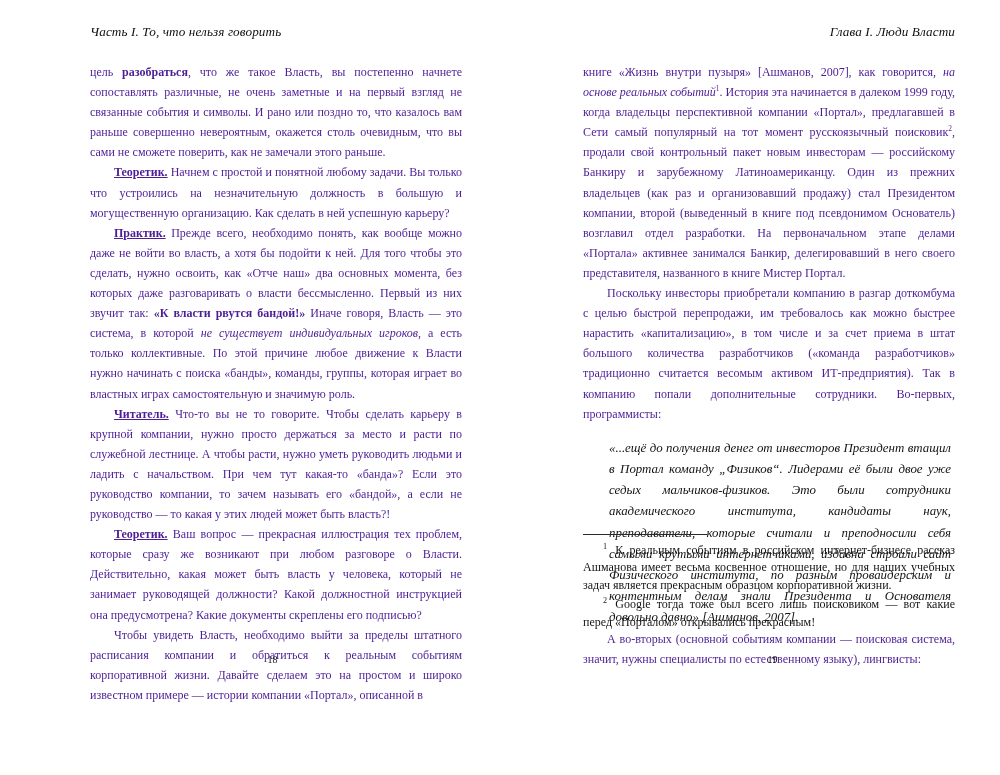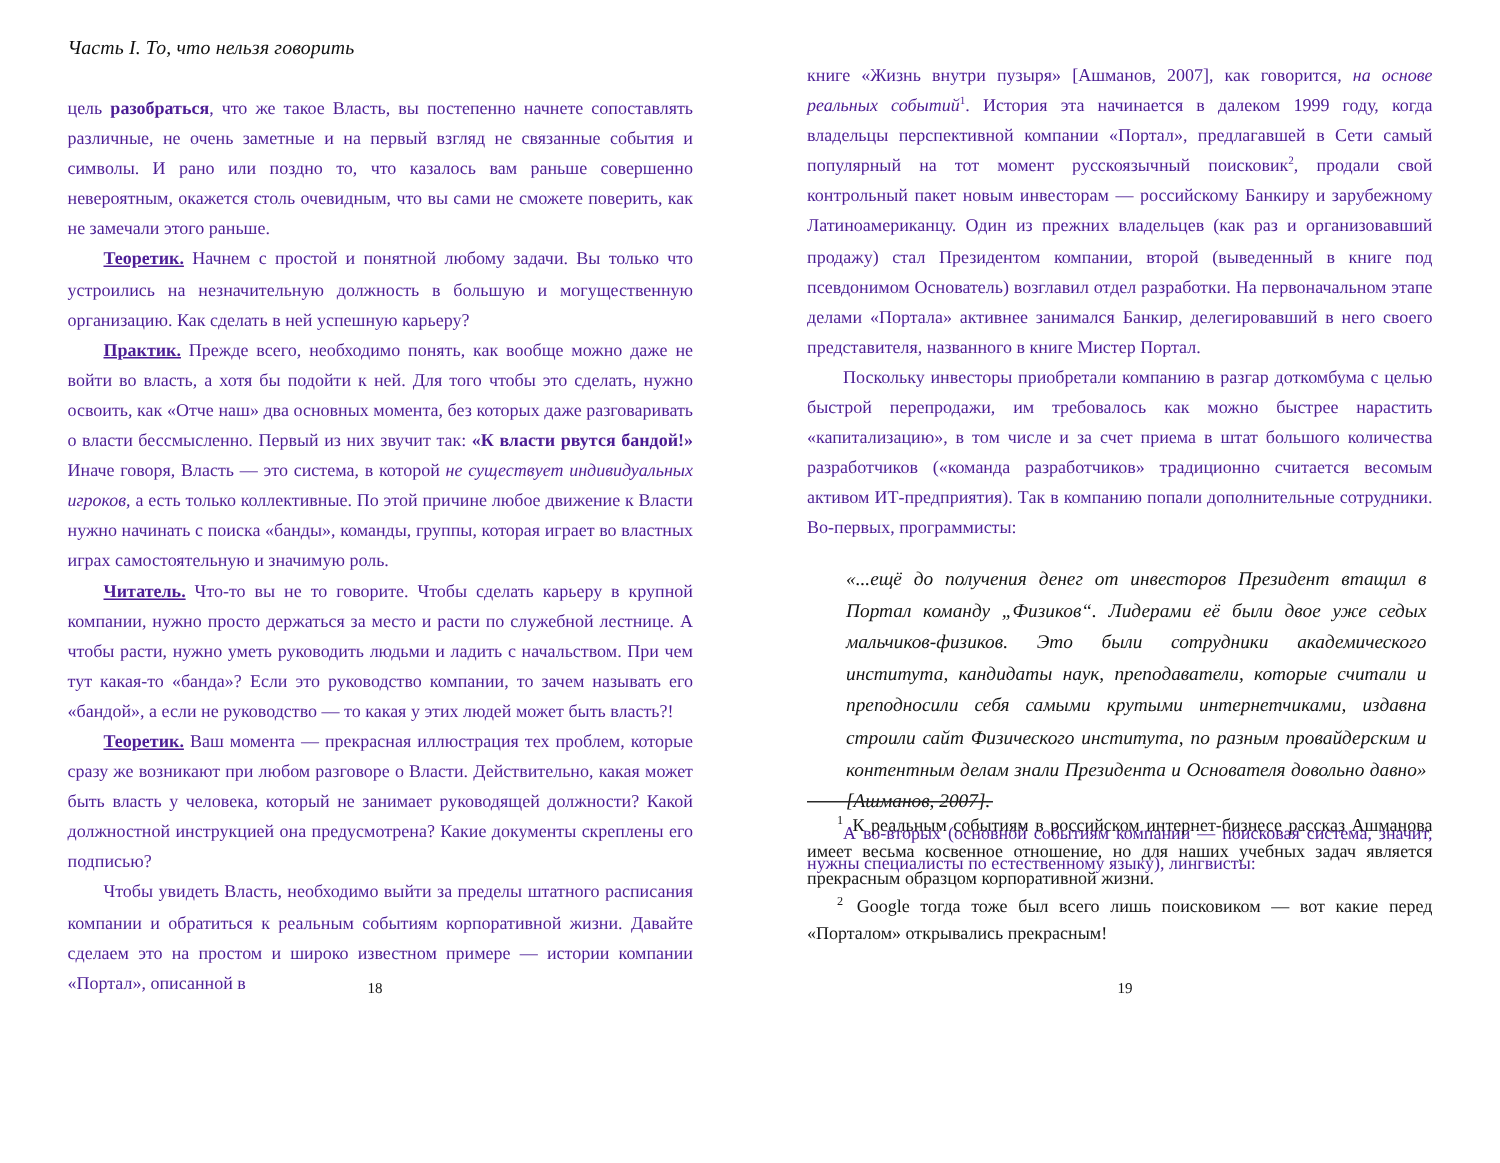--- a/index.html
+++ b/index.html
@@ -21,20 +21,21 @@
     height: 775px;
     background: #ffffff;
     display: flex;
     box-sizing: border-box;
   }
 
   .page {
     position: relative;
     box-sizing: border-box;
     height: 693px;
+    margin-left: 45px;
   }
   .page-left {
     width: 500px;
     padding: 24px 38px 0 45px;
   }
   .page-right {
     width: 500px;
     padding: 24px 45px 0 38px;
   }
 
@@ -149,31 +150,32 @@
 
       <p class="body noindent"><span>цель </span><span class="b">разобраться</span><span>, что же такое Власть, вы постепенно начнете сопоставлять различные, не очень заметные и на первый взгляд не связанные события и символы. И рано или поздно то, что казалось вам раньше совершенно невероятным, окажется столь очевидным, что вы сами не сможете поверить, как не замечали этого раньше.</span></p>
 
 
       <p class="body indent"><span class="speaker">Теоретик.</span><span> Начнем с простой и понятной любому задачи. Вы только что устроились на незначительную должность в большую и могущественную организацию. Как сделать в ней успешную карьеру?</span></p>
 
       <p class="body indent"><span class="speaker">Практик.</span><span> Прежде всего, необходимо понять, как вообще можно даже не войти во власть, а хотя бы подойти к ней. Для того чтобы это сделать, нужно освоить, как «Отче наш» два основных момента, без которых даже разговаривать о власти бессмысленно. Первый из них звучит так: </span><span class="b">«К власти рвутся бандой!»</span><span> Иначе говоря, Власть — это система, в которой </span><span class="i">не существует индивидуальных игроков</span><span>, а есть только коллективные. По этой причине любое движение к Власти нужно начинать с поиска «банды», команды, группы, которая играет во властных играх самостоятельную и значимую роль.</span></p>
 
       <p class="body indent"><span class="speaker">Читатель.</span><span> Что-то вы не то говорите. Чтобы сделать карьеру в крупной компании, нужно просто держаться за место и расти по служебной лестнице. А чтобы расти, нужно уметь руководить людьми и ладить с начальством. При чем тут какая-то «банда»? Если это руководство компании, то зачем называть его «бандой», а если не руководство — то какая у этих людей может быть власть?!</span></p>
 
-      <p class="body indent"><span class="speaker">Теоретик.</span><span> Ваш момента — прекрасная иллюстрация тех проблем, которые сразу же возникают при любом разговоре о Власти. Действительно, какая может быть власть у человека, который не занимает руководящей должности? Какой должностной инструкцией она предусмотрена? Какие документы скреплены его подписью?</span></p>
+      <p class="body indent"><span class="speaker">Теоретик.</span><span> Ваш вопрос — прекрасная иллюстрация тех проблем, которые сразу же возникают при любом разговоре о Власти. Действительно, какая может быть власть у человека, который не занимает руководящей должности? Какой должностной инструкцией она предусмотрена? Какие документы скреплены его подписью?</span></p>
 
       <p class="body indent">Чтобы увидеть Власть, необходимо выйти за пределы штатного расписания компании и обратиться к реальным событиям корпоративной жизни. Давайте сделаем это на простом и широко известном примере — истории компании «Портал», описанной в</p>
 
     </div>
 
     <div class="folio">18</div>
   </div>
 
   <div class="page page-right">
 
+    <div class="running-head right">Глава I. Люди Власти</div>
 
     <div class="col">
 
       <p class="body noindent"><span>книге «Жизнь внутри пузыря» [Ашманов, 2007], как говорится, </span><span class="i">на основе реальных событий</span><sup>1</sup><span>. История эта начинается в далеком 1999 году, когда владельцы перспективной компании «Портал», предлагавшей в Сети самый популярный на тот момент русскоязычный поисковик</span><sup>2</sup><span>, продали свой контрольный пакет новым инвесторам — российскому Банкиру и зарубежному Латиноамериканцу. Один из прежних владельцев (как раз и организовавший продажу) стал Президентом компании, второй (выведенный в книге под псевдонимом Основатель) возглавил отдел разработки. На первоначальном этапе делами «Портала» активнее занимался Банкир, делегировавший в него своего представителя, названного в книге Мистер Портал.</span></p>
 
       <p class="body indent">Поскольку инвесторы приобретали компанию в разгар доткомбума с целью быстрой перепродажи, им требовалось как можно быстрее нарастить «капитализацию», в том числе и за счет приема в штат большого количества разработчиков («команда разработчиков» традиционно считается весомым активом ИТ-предприятия). Так в компанию попали дополнительные сотрудники. Во-первых, программисты:</p>
 
       <blockquote class="quote">«...ещё до получения денег от инвесторов Президент втащил в Портал команду „Физиков“. Лидерами её были двое уже седых мальчиков-физиков. Это были сотрудники академического института, кандидаты наук, преподаватели, которые считали и преподносили себя самыми крутыми интернетчиками, издавна строили сайт Физического института, по разным провайдерским и контентным делам знали Президента и Основателя довольно давно» [Ашманов, 2007].</blockquote>
 
       <p class="body indent">А во-вторых (основной событиям компании — поисковая система, значит, нужны специалисты по естественному языку), лингвисты:</p>

